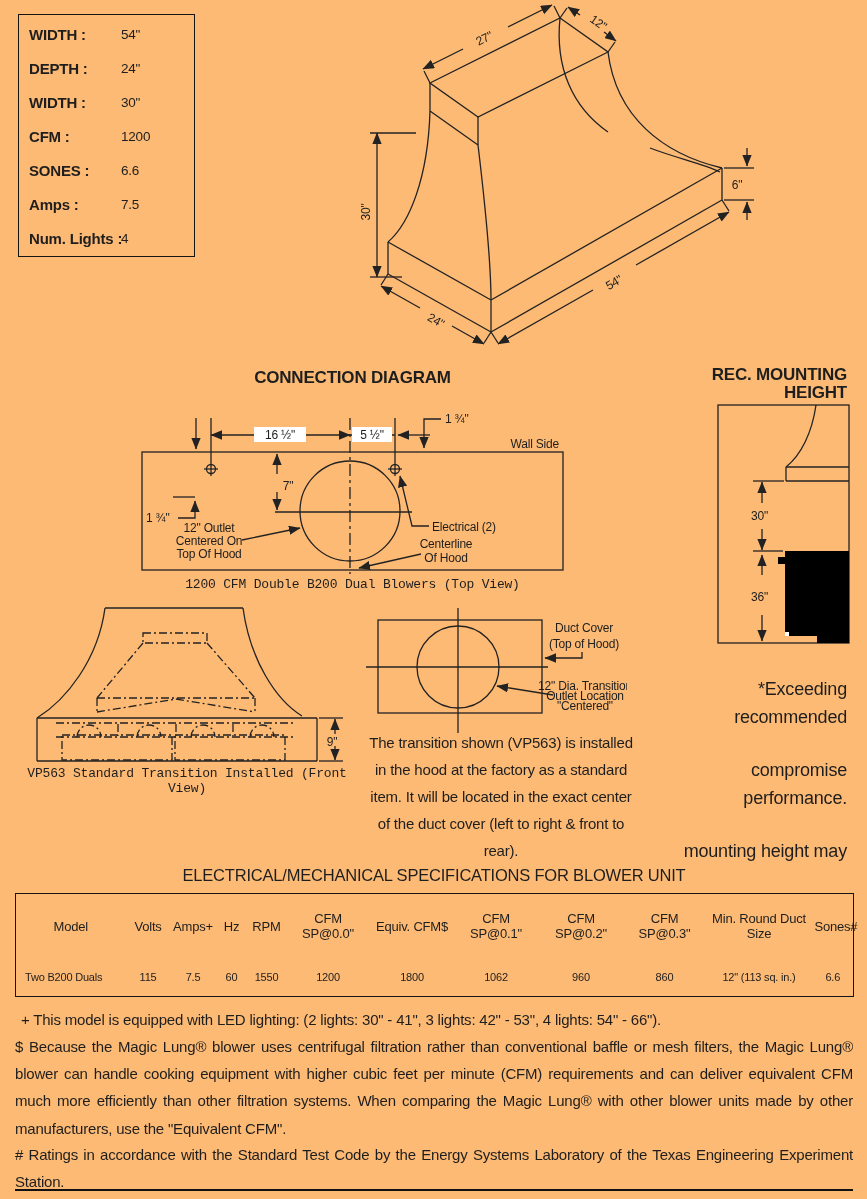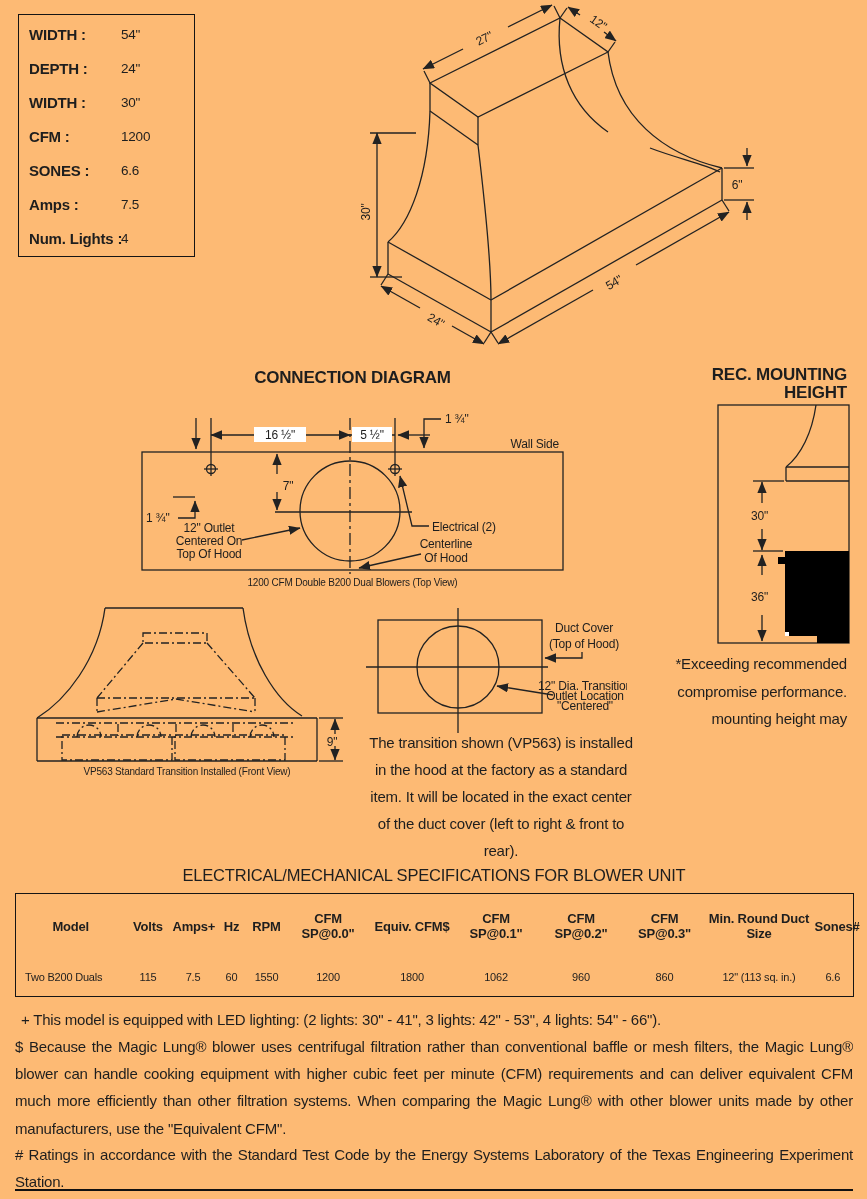--- a/index.html
+++ b/index.html
@@ -11,44 +11,44 @@
   .specs-box{left:18px;top:14px;width:177px;height:243px;border:1.6px solid #151515;
              box-sizing:border-box;padding:11px 0 0 10px;}
   .spec-row{display:flex;height:34px;align-items:flex-start;}
   .spec-label{width:92px;font-weight:700;font-size:15px;white-space:nowrap;}
   .spec-value{font-size:13.5px;padding-top:1px;white-space:nowrap;}
 
   
   .h-bold{font-weight:700;font-size:17px;}
   .center{text-align:center;}
   .right{text-align:right;}
-  .caption{font-size:10px;}
+  .caption{font-size:13px;font-family:Liberation Mono, monospace;}
 
   
   svg line, svg path, svg rect.ln, svg circle.ln, svg polyline{stroke:#222;fill:none;stroke-width:1.3;}
   svg .thick{stroke-width:2;}
   svg .dash{stroke-dasharray:8 3 2 3;stroke-width:1.1;}
   svg .cdash{stroke-dasharray:12 4 3 4;}
   svg text{fill:#1e1e1e;font-family:"Liberation Sans",sans-serif;font-size:12px;letter-spacing:-0.2px;}
   svg .wbg{fill:#fff;stroke:none;}
   svg .blk{fill:#000;stroke:none;}
   svg .wht{fill:#fff;stroke:none;}
 
   
   .tbl-title{left:15px;top:866px;width:838px;font-weight:400;font-size:16.5px;text-align:center;}
   table.spec{border-collapse:collapse;table-layout:fixed;width:838px;border:1.6px solid #151515;}
-  table.spec th{font-weight:700;font-size:13px;text-align:center;height:64px;vertical-align:middle;
+  table.spec th{font-weight:400;font-size:13px;text-align:center;height:64px;vertical-align:middle;
                 padding:0 2px;letter-spacing:-0.2px;}
   table.spec td{font-size:11px;text-align:center;height:38px;vertical-align:middle;padding:0 2px;}
   table.spec td.left{text-align:left;padding-left:9px;}
 
   .fnote{font-size:15px;line-height:27.2px;width:838px;}
   .just{text-align:justify;}
   .bottom-rule{left:15px;top:1189px;width:838px;height:0;border-top:2px solid #111;}
-  .note-line{line-height:27.5px;font-size:15px;}
+  .note-line{line-height:27.5px;font-size:18px;margin-top:26px;}
 </style>
 </head>
 <body>
 
 <div class="page">
 
   <svg width="0" height="0" style="position:absolute">
     <defs>
       <marker id="arw" viewBox="0 0 10 8" refX="9.5" refY="4" markerWidth="9" markerHeight="7.2" orient="auto-start-reverse">
         <path d="M0,0 L10,4 L0,8 z" style="fill:#222;stroke:none"></path>

